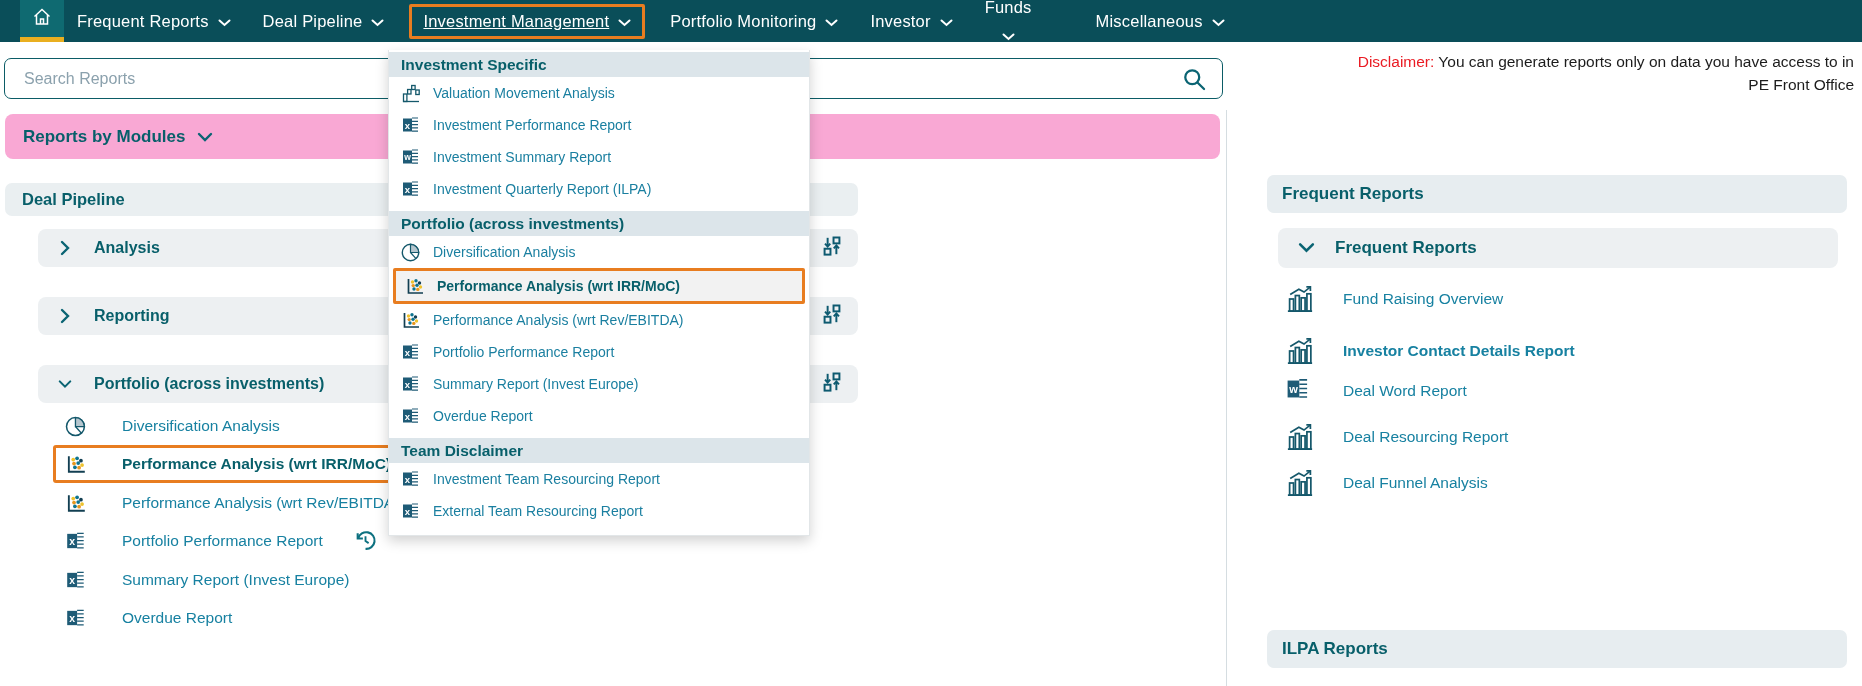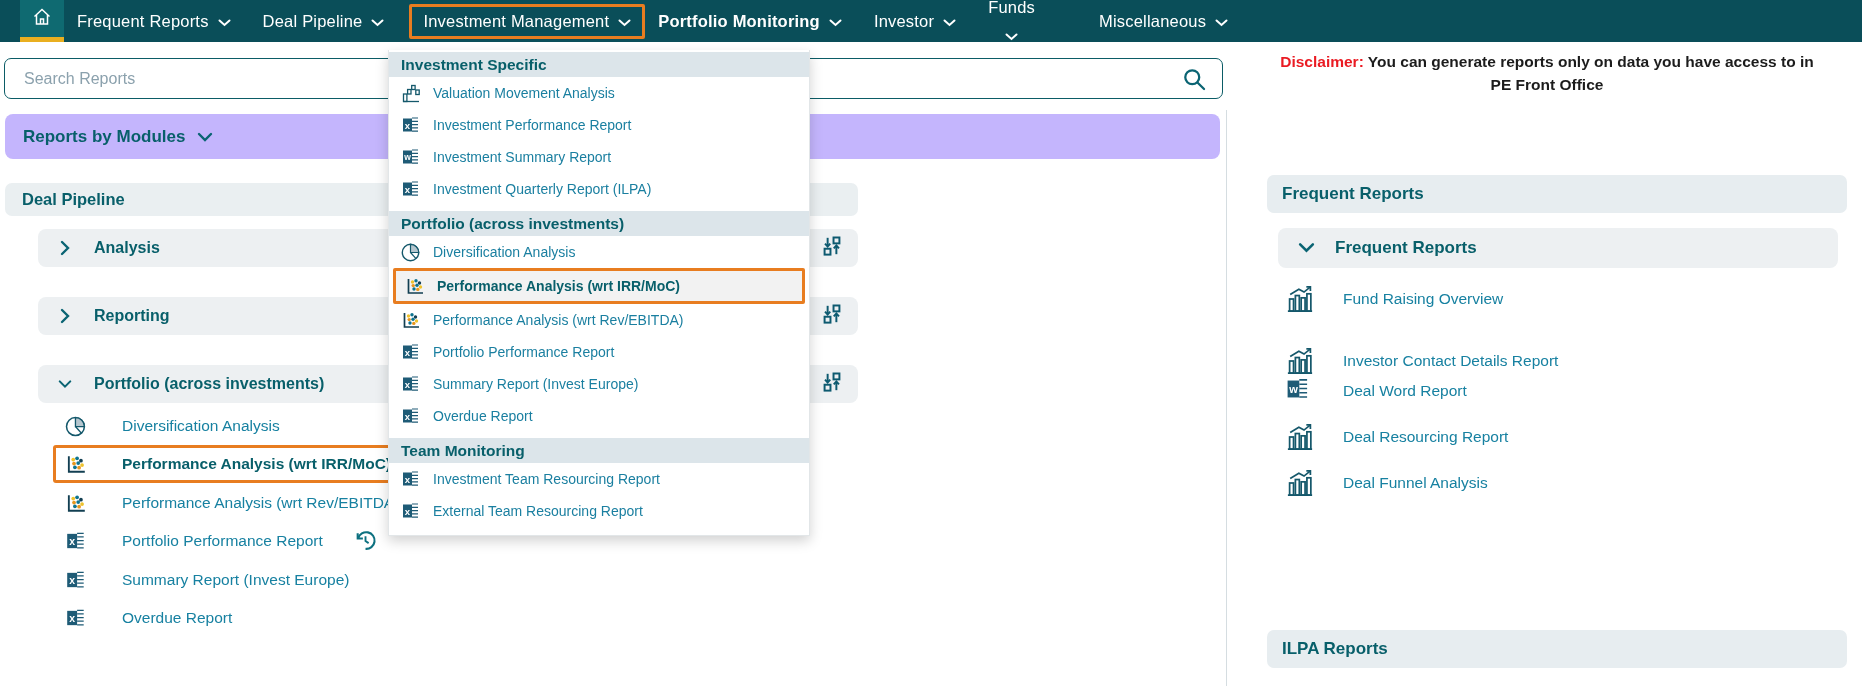--- a/index.html
+++ b/index.html
@@ -11,45 +11,45 @@
             background:#0a4e59; display:flex; align-items:center; z-index:30; }
   .home-tile { position:absolute; left:20px; top:0; width:44px; height:42px;
                background:#0f6a71; border-bottom:5px solid #e9af20;
                display:flex; align-items:center; justify-content:center; }
   .nav-items { display:flex; align-items:center; height:100%; margin-left:64px; }
   .nav-item { display:flex; align-items:center; gap:9px; color:#fff;
               font-size:16.5px; font-weight:500; letter-spacing:.2px;
               cursor:pointer; white-space:nowrap; }
   .nav-item:nth-child(1){ margin-left:13px; }
   .nav-item:nth-child(2){ margin-left:32px; }
-  .nav-item:nth-child(3){ margin-left:25px; }
-  .nav-item:nth-child(4){ margin-left:13px;font-weight:bold; }
+  .nav-item:nth-child(3){ margin-left:25px;text-decoration:underline; }
+  .nav-item:nth-child(4){ margin-left:25px; }
   .nav-item:nth-child(5){ margin-left:32px; }
   .nav-item:nth-child(6){ margin-left:32px;flex-direction:column; }
   .nav-item:nth-child(7){ margin-left:64px; }
   .nav-item.hl { border:3px solid #e87d20; border-radius:2px;
                  padding:5px 11px; margin-top:1px; }
 
   
   .search-box { position:absolute; left:4px; top:58px; width:1219px; height:41px;
                 border:1.6px solid #0b5c66; border-radius:7px; background:#fff; z-index:5;}
   .search-input { position:absolute; left:0; top:0; width:100%; height:100%;
                   border:none; outline:none; background:transparent;
                   padding:0 46px 0 19px; font-size:16px; color:#23424e;
                   font-family:"Liberation Sans", sans-serif; }
   .search-input::placeholder { color:#8ba1ad; opacity:1; }
   .search-mag { position:absolute; right:14px; top:7px; }
 
   .disclaimer { position:absolute; left:1240px; top:50px; width:614px;
-                text-align:center; font-size:15.5px; line-height:23px; color:#1c1c1c;font-weight:bold; }
+                text-align:right; font-size:15.5px; line-height:23px; color:#1c1c1c; }
   .disclaimer .red { color:#ea1b23; }
 
   
   .modules-bar { position:absolute; left:5px; top:114px; width:1215px; height:45px;
-                 background:#c4b5fd; border-radius:8px; display:flex; align-items:center;
+                 background:#f9a8d4; border-radius:8px; display:flex; align-items:center;
                  padding-left:18px; gap:12px; cursor:pointer; z-index:1;}
   .modules-bar .t { font-size:17px; font-weight:bold; color:#085f6a; }
 
   .dealpipe-bar { position:absolute; left:5px; top:183px; width:853px; height:33px;
                   background:#eaeff1; border-radius:7px; display:flex; align-items:center;
                   padding-left:17px; z-index:1;}
   .dealpipe-bar .t { font-size:16.5px; font-weight:bold; color:#085f6a; }
 
   .acc-row { position:absolute; left:38px; width:820px; height:38px;
              background:#edf0f2; border-radius:8px; display:flex; align-items:center;
@@ -427,21 +427,21 @@
     <div class="dd-item">
       <span class="ic">
         <svg width="20" height="20" viewBox="0 0 20 20">
           <path d="M11 3 H17 M11 6.3 H17 M11 9.6 H17 M11 12.9 H17 M11 16.2 H17" stroke="#1e5b76" stroke-width="1.2"></path>
           <rect x="2" y="3.5" width="9" height="13" fill="#1e5b76"></rect>
           <text x="6.5" y="13.6" font-size="9.5" font-weight="bold" fill="#fff" text-anchor="middle" font-family="Liberation Sans,sans-serif">x</text>
         </svg>
       </span>
       <span class="lbl">Overdue Report</span>
     </div>
-    <div class="dd-header">Team Monitoring</div>
+    <div class="dd-header">Team Disclaimer</div>
     <div class="dd-item">
       <span class="ic">
         <svg width="20" height="20" viewBox="0 0 20 20">
           <path d="M11 3 H17 M11 6.3 H17 M11 9.6 H17 M11 12.9 H17 M11 16.2 H17" stroke="#1e5b76" stroke-width="1.2"></path>
           <rect x="2" y="3.5" width="9" height="13" fill="#1e5b76"></rect>
           <text x="6.5" y="13.6" font-size="9.5" font-weight="bold" fill="#fff" text-anchor="middle" font-family="Liberation Sans,sans-serif">x</text>
         </svg>
       </span>
       <span class="lbl">Investment Team Resourcing Report</span>
     </div>
@@ -478,21 +478,21 @@
           <path d="M2.5 23.5 H23.5"></path>
           <rect x="4" y="13" width="3.4" height="10.5"></rect>
           <rect x="9" y="10" width="3.4" height="13.5"></rect>
           <rect x="14" y="12" width="3.4" height="11.5"></rect>
           <rect x="19" y="8.5" width="3.4" height="15"></rect>
           <path d="M4.5 9 L12 4.5 L16.5 7 L22 2.5"></path>
           <path d="M18.5 2.5 H22 V6"></path>
         </svg></span>
       <span class="lbl">Fund Raising Overview</span>
     </div>
-    <div class="right-item" style="top: 338px;">
+    <div class="right-item" style="top: 328px; font-weight: bold;">
       <span class="ic"><svg width="30" height="30" viewBox="0 0 26 26" fill="none" stroke="#15586b" stroke-width="1.5">
           <path d="M2.5 23.5 H23.5"></path>
           <rect x="4" y="13" width="3.4" height="10.5"></rect>
           <rect x="9" y="10" width="3.4" height="13.5"></rect>
           <rect x="14" y="12" width="3.4" height="11.5"></rect>
           <rect x="19" y="8.5" width="3.4" height="15"></rect>
           <path d="M4.5 9 L12 4.5 L16.5 7 L22 2.5"></path>
           <path d="M18.5 2.5 H22 V6"></path>
         </svg></span>
       <span class="lbl">Investor Contact Details Report</span>

